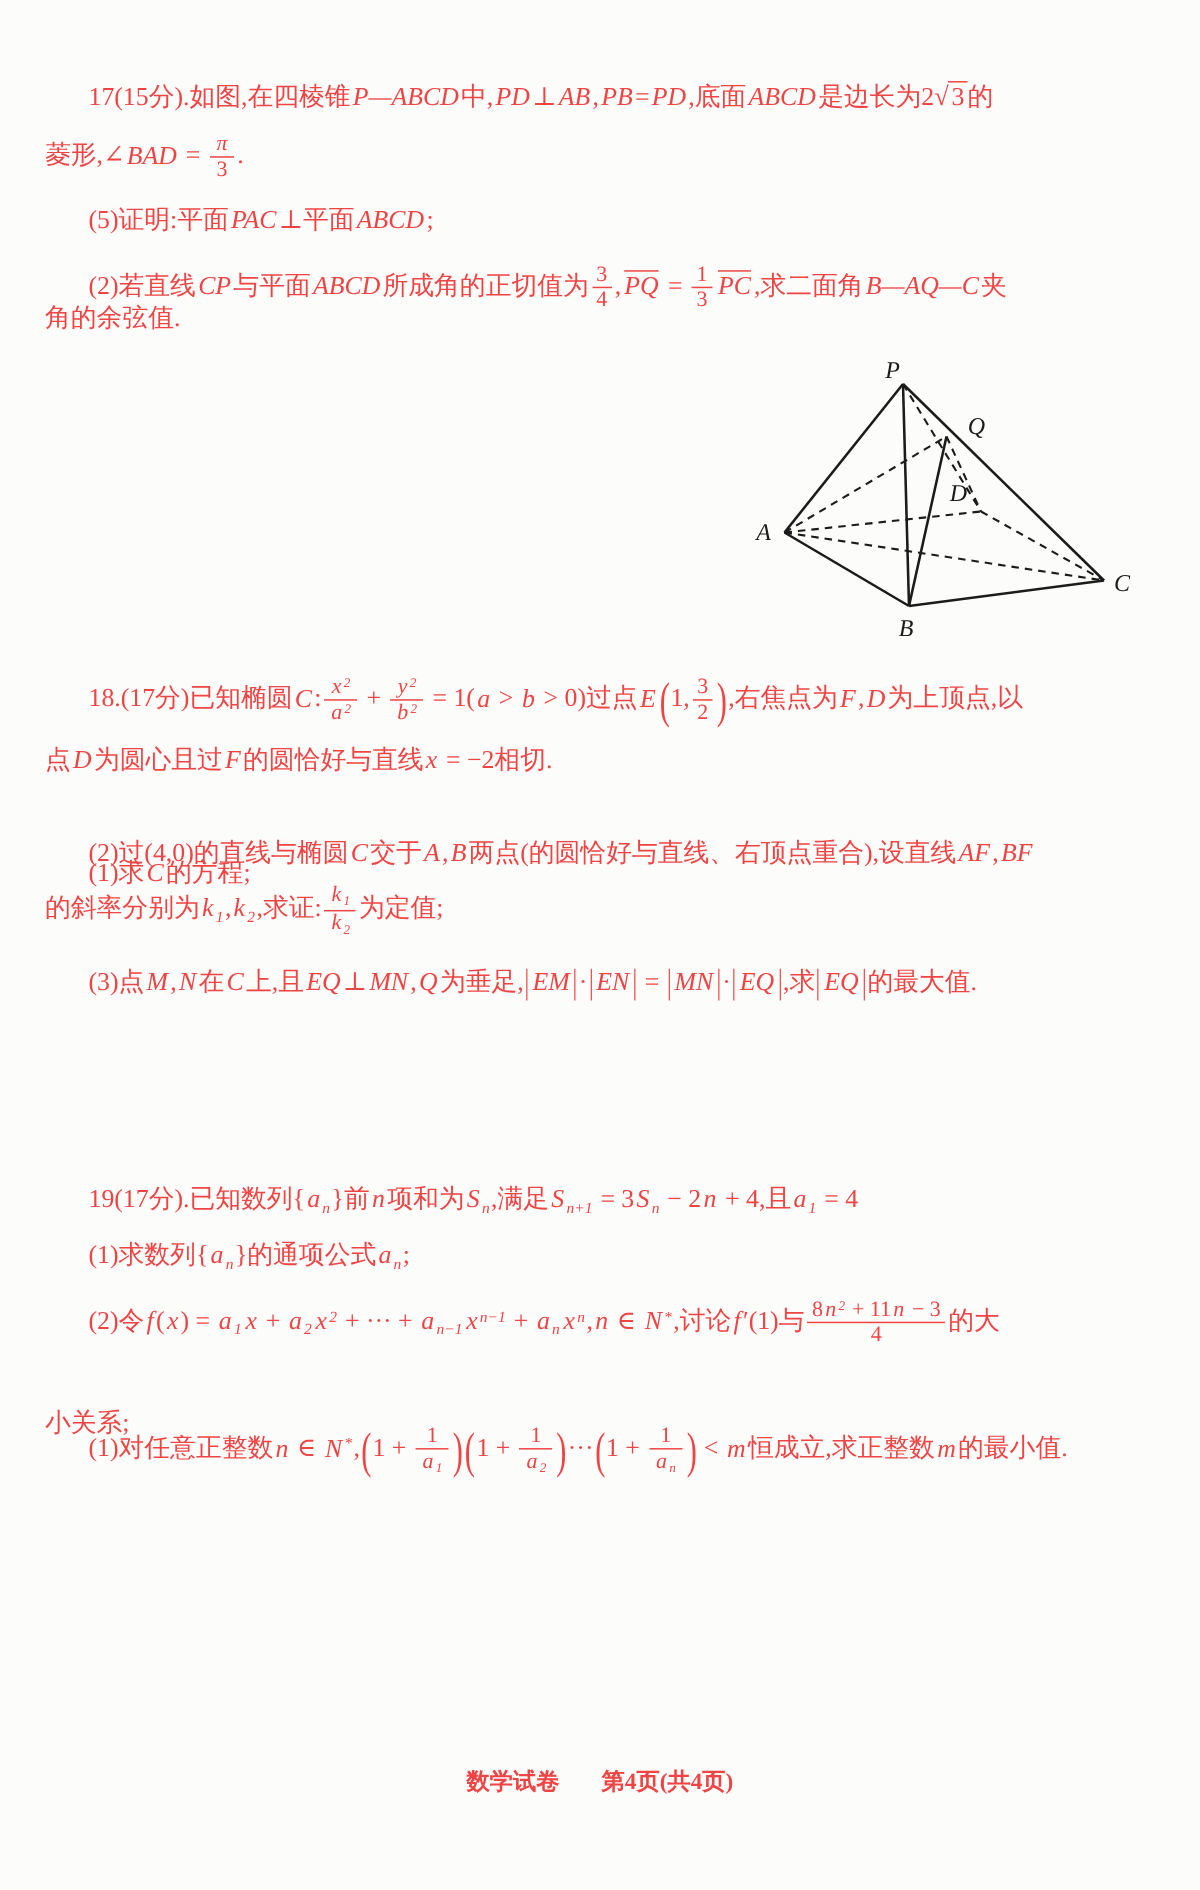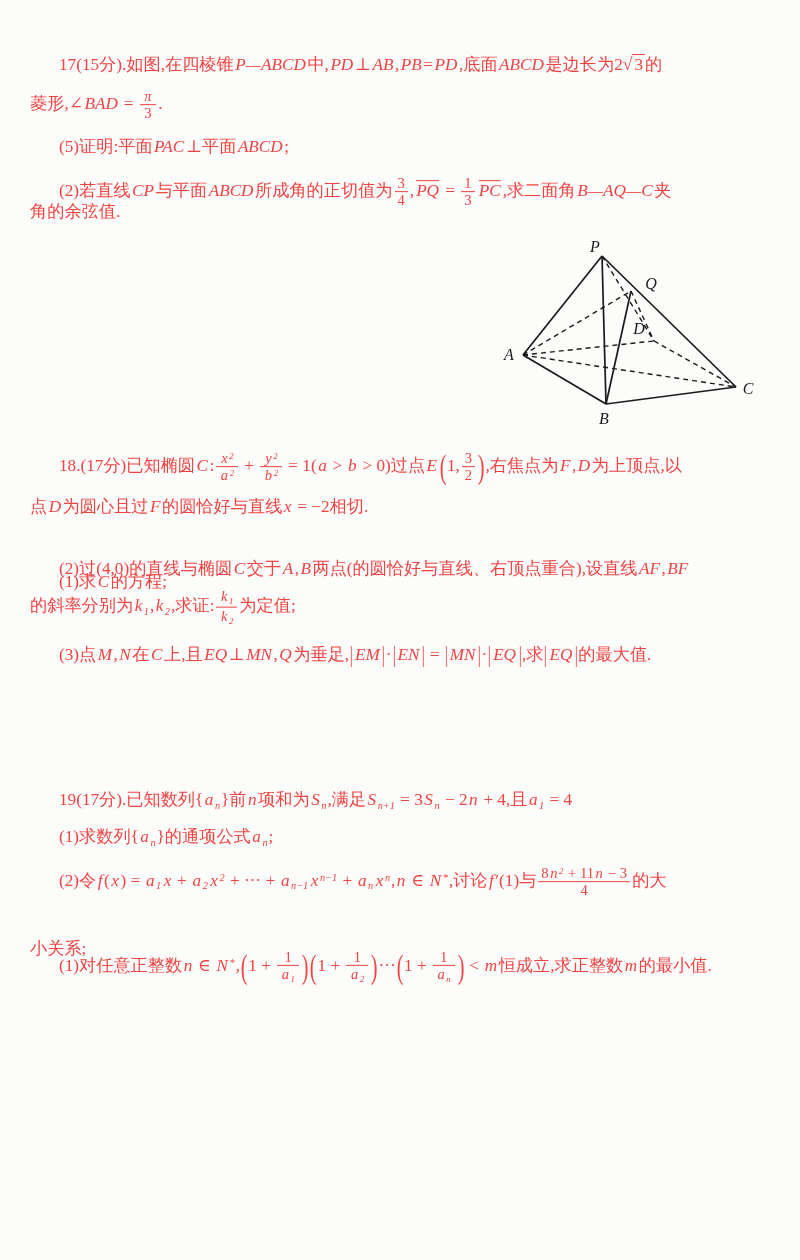--- a/index.html
+++ b/index.html
@@ -111,13 +111,16 @@
       <line x1="35" y1="122" x2="118" y2="171" stroke="#1b1b1b" stroke-width="1.7"></line>
       <line x1="118" y1="171" x2="248" y2="154" stroke="#1b1b1b" stroke-width="1.7"></line>
       <line x1="118" y1="171" x2="143" y2="58" stroke="#1b1b1b" stroke-width="1.7"></line>
       <text x="107" y="19" text-anchor="middle">P</text>
       <text x="163" y="56" text-anchor="middle">Q</text>
       <text x="151" y="101" text-anchor="middle">D</text>
       <text x="21" y="127" text-anchor="middle">A</text>
       <text x="116" y="191" text-anchor="middle">B</text>
       <text x="260" y="161" text-anchor="middle">C</text>
     </svg>
+  <div class="footer">
+    <span>数学试卷</span><span class="gap"></span><span>第4页(共4页)</span>
+  </div>
 </div>
 
 </body></html>

